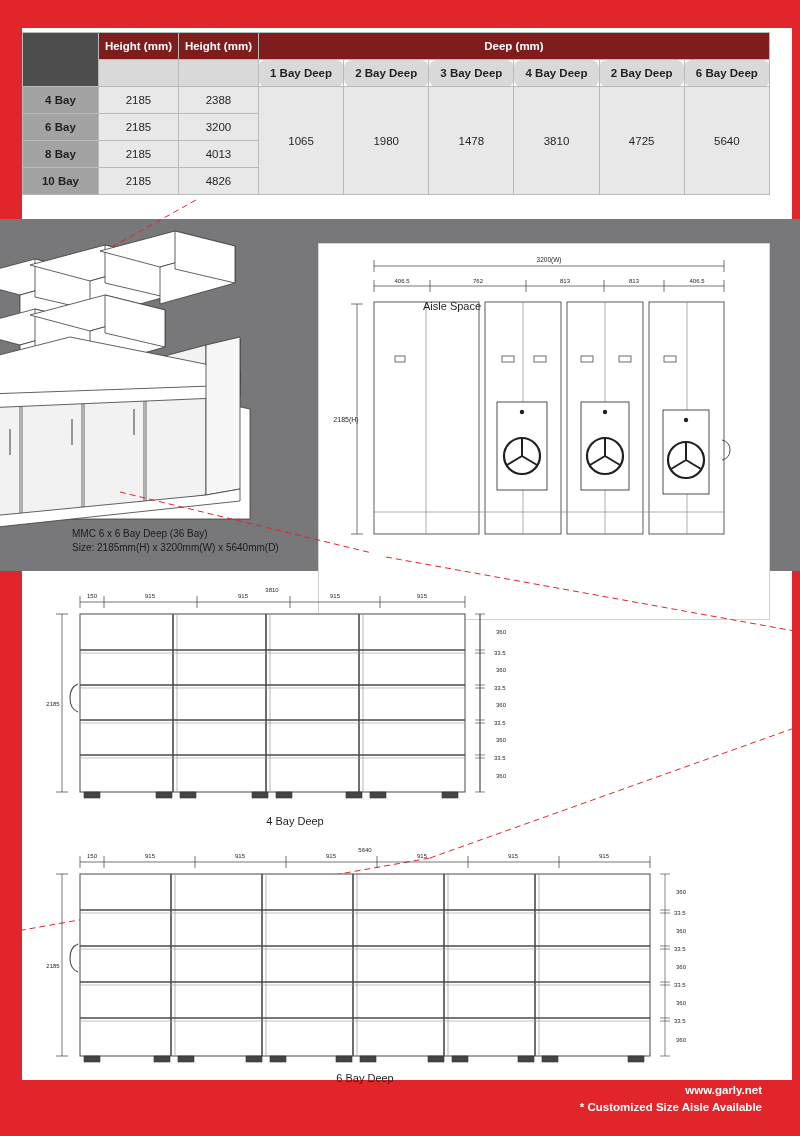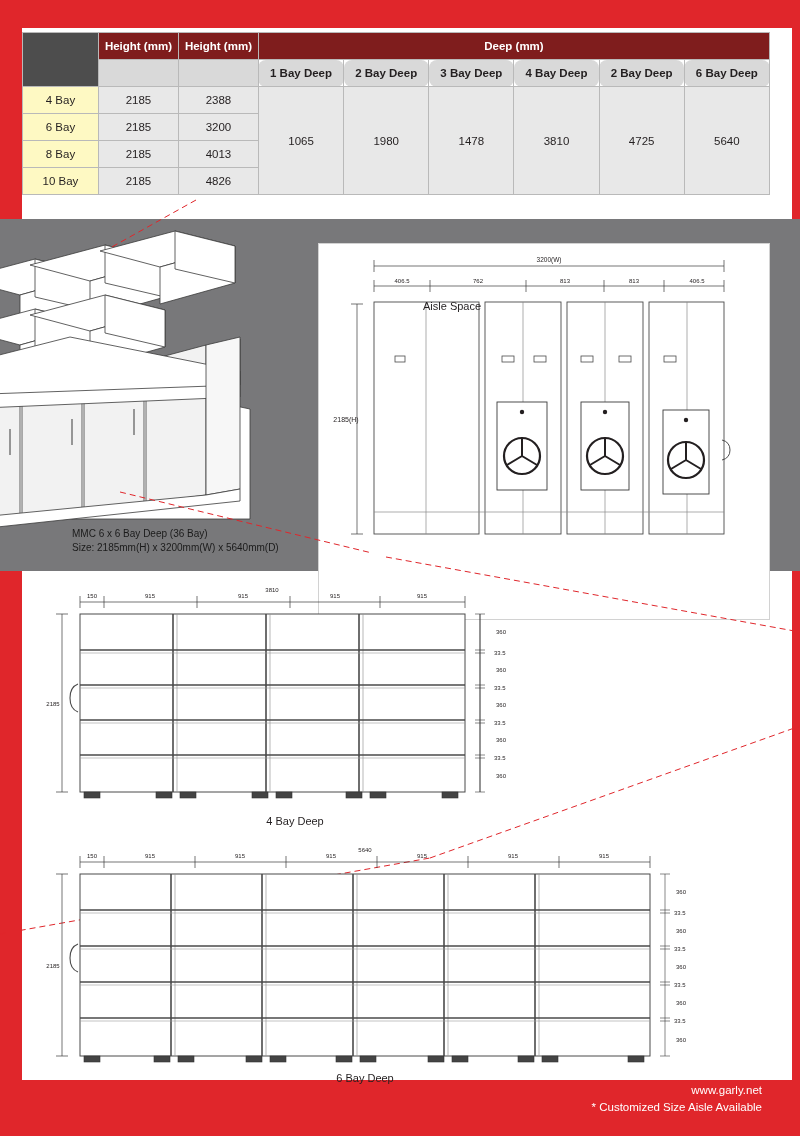--- a/index.html
+++ b/index.html
@@ -11,36 +11,36 @@
     font-size:11px; color:#231f20;
     overflow:hidden;
   }
 
   
   .red-top { position:absolute; left:0; top:0; width:800px; height:28px; background:#e0262b; }
   .red-left { position:absolute; left:0; top:0; width:22px; height:1136px; background:#e0262b; }
   .red-right { position:absolute; right:0; top:0; width:8px; height:1136px; background:#e0262b; }
   .red-bottom { position:absolute; left:0; bottom:0; width:800px; height:56px; background:#e0262b; }
   .footer-text { position:absolute; right:38px; bottom:20px; text-align:right; color:#fff; font-size:11.5px; line-height:17px; }
-  .footer-text div { white-space:nowrap; }
+  .footer-text div { white-space:nowrap;font-weight:bold; }
 
   
   .table-wrap { position:absolute; left:22px; top:32px; width:748px; }
   table.spec { border-collapse:collapse; width:748px; table-layout:fixed; }
   table.spec th, table.spec td {
     border:1px solid #b9b9b9;
     text-align:center; vertical-align:middle;
     font-size:11.5px;
     padding:0;
     height:27px;
   }
   .hdr-dark { background:#7f1d1d; color:#ffffff; font-weight:bold; border:1px solid #4d4d4d; }
   .hdr-grey { background:#d9d9d9; color:#231f20; font-weight:bold;border-radius:8px; }
   .cell-grey { background:#e8e8e8; }
-  .row-lbl { background:#fef9c3; font-weight:normal; text-align:left; padding-left:12px; }
+  .row-lbl { background:#a3a3a3; font-weight:bold; text-align:left; padding-left:12px; }
   .blank-dark-left { background:#4d4d4d; border:1px solid #4d4d4d; }
   .blank-grey { background:#d9d9d9; }
   .deep-merge { font-size:13.5px; }
 
   
   .grey-band { position:absolute; left:0; top:219px; width:800px; height:352px; background:#78787a; }
   .iso-caption { position:absolute; left:72px; top:527px; font-size:10px; line-height:14px; color:#1b1b1b; }
 
   .white-panel { position:absolute; left:318px; top:243px; width:452px; height:377px; background:#ffffff; border:1px solid #d2d2d2;text-align:right; }
 

